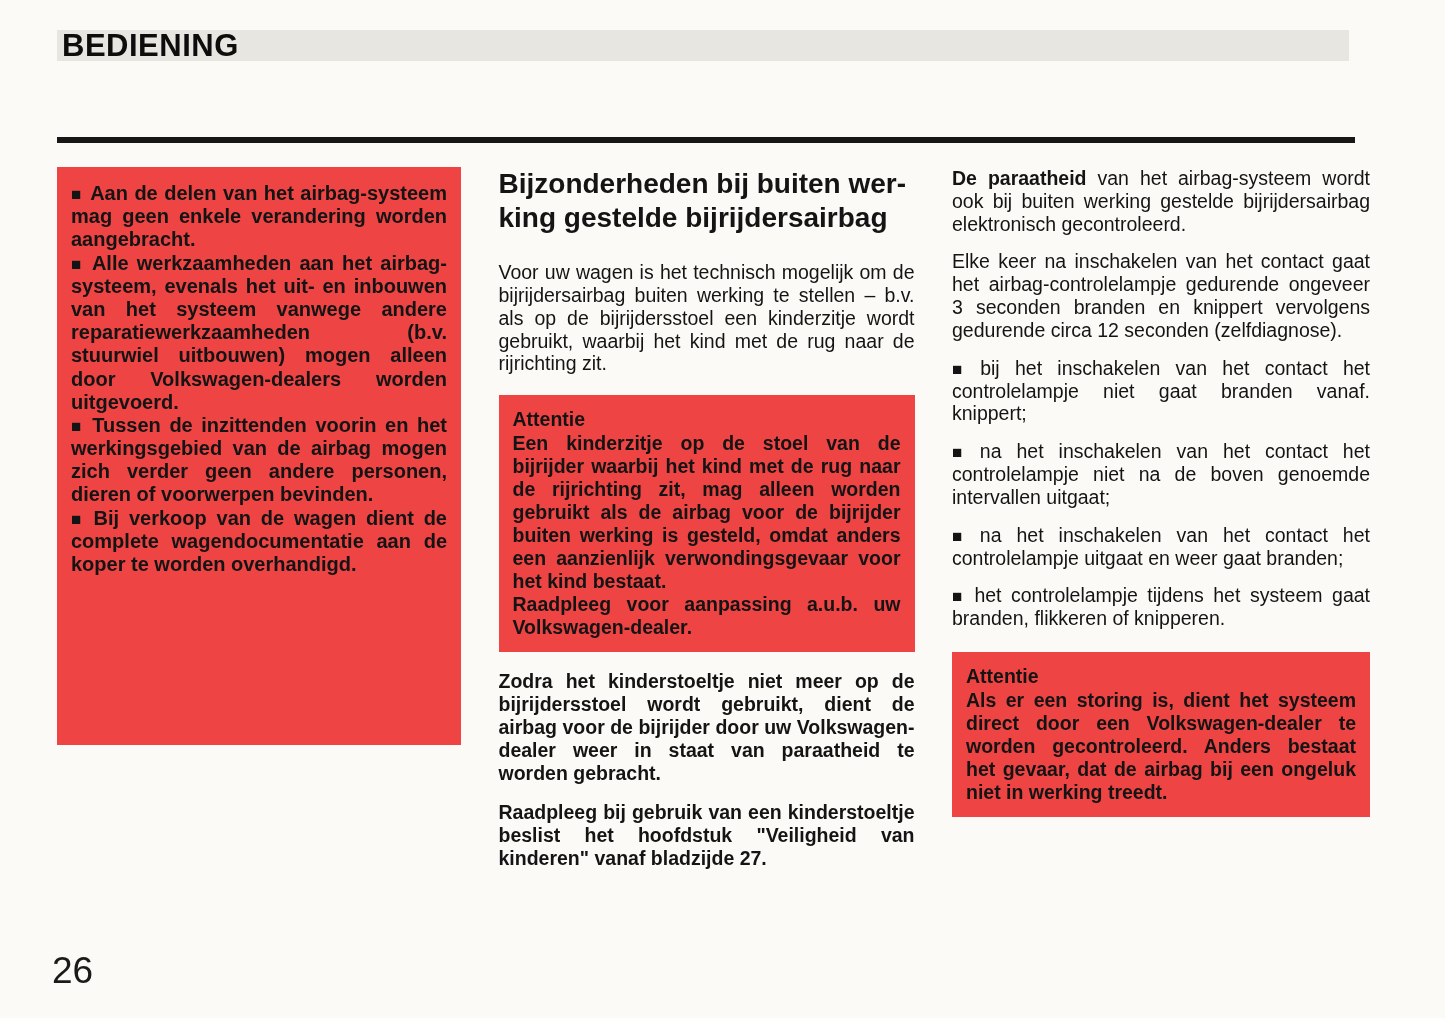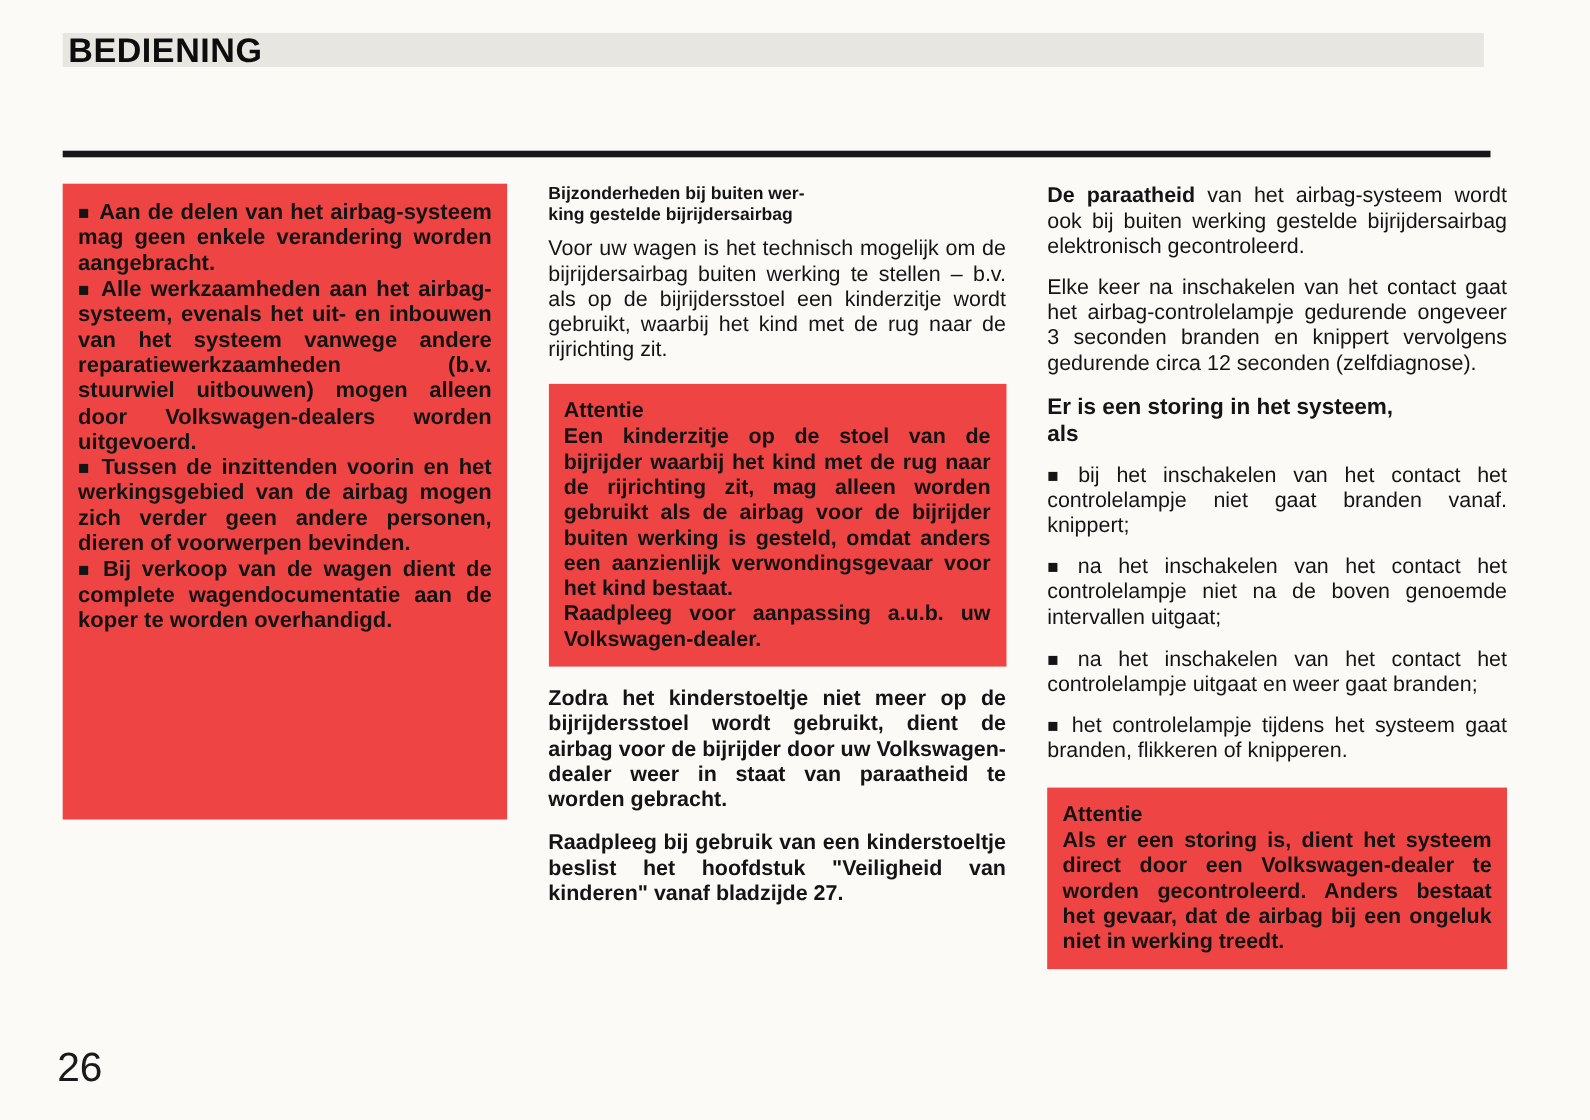--- a/index.html
+++ b/index.html
@@ -55,25 +55,25 @@
   .left-box p {
     font-weight: 700;
     font-size: 20px;
     line-height: 1.16;
     text-align: justify;
   }
   .sq { margin-right: 8px; font-size: 17px; }
 
   
   .section-title {
-    font-size: 16px;
+    font-size: 28px;
     font-weight: 700;
     line-height: 1.2;
     white-space: pre-line;
-    margin-bottom: 10px;
+    margin-bottom: 27px;
   }
   .bodytext {
     font-size: 19.5px;
     line-height: 1.17;
     text-align: justify;
   }
   .attentie { padding: 13px 14px; margin: 20px 0 18px; }
   .attentie p {
     font-weight: 700;
     font-size: 19.5px;
@@ -142,22 +142,20 @@
       </div>
 
       <p class="boldpara">Zodra het kinderstoeltje niet meer op de bijrijdersstoel wordt gebruikt, dient de airbag voor de bijrijder door uw Volkswagen-dealer weer in staat van paraatheid te worden gebracht.</p>
       <p class="boldpara">Raadpleeg bij gebruik van een kinderstoeltje beslist het hoofdstuk "Veiligheid van kinderen" vanaf bladzijde 27.</p>
     </section>
 
     <section class="col-right">
       <p class="bodytext"><strong>De paraatheid</strong><span> van het airbag-systeem wordt ook bij buiten werking gestelde bijrijdersairbag elektronisch gecontroleerd.</span></p>
       <p class="bodytext">Elke keer na inschakelen van het contact gaat het airbag-controlelampje gedurende ongeveer 3 seconden branden en knippert vervolgens gedurende circa 12 seconden (zelfdiagnose).</p>
 
-      <h3 class="storing-heading">Er is een storing in het systeem,
-als</h3>
 
       <p class="bodytext bullet-item"><span class="sq">■</span><span>bij het inschakelen van het contact het controlelampje niet gaat branden vanaf. knippert;</span></p>
       <p class="bodytext bullet-item"><span class="sq">■</span><span>na het inschakelen van het contact het controlelampje niet na de boven genoemde intervallen uitgaat;</span></p>
       <p class="bodytext bullet-item"><span class="sq">■</span><span>na het inschakelen van het contact het controlelampje uitgaat en weer gaat branden;</span></p>
       <p class="bodytext bullet-item"><span class="sq">■</span><span>het controlelampje tijdens het systeem gaat branden, flikkeren of knipperen.</span></p>
 
       <div class="graybox attentie right-attentie">
         <p class="att-title">Attentie</p>
         <p>Als er een storing is, dient het systeem direct door een Volkswagen-dealer te worden gecontroleerd. Anders bestaat het gevaar, dat de airbag bij een ongeluk niet in werking treedt.</p>
       </div>

